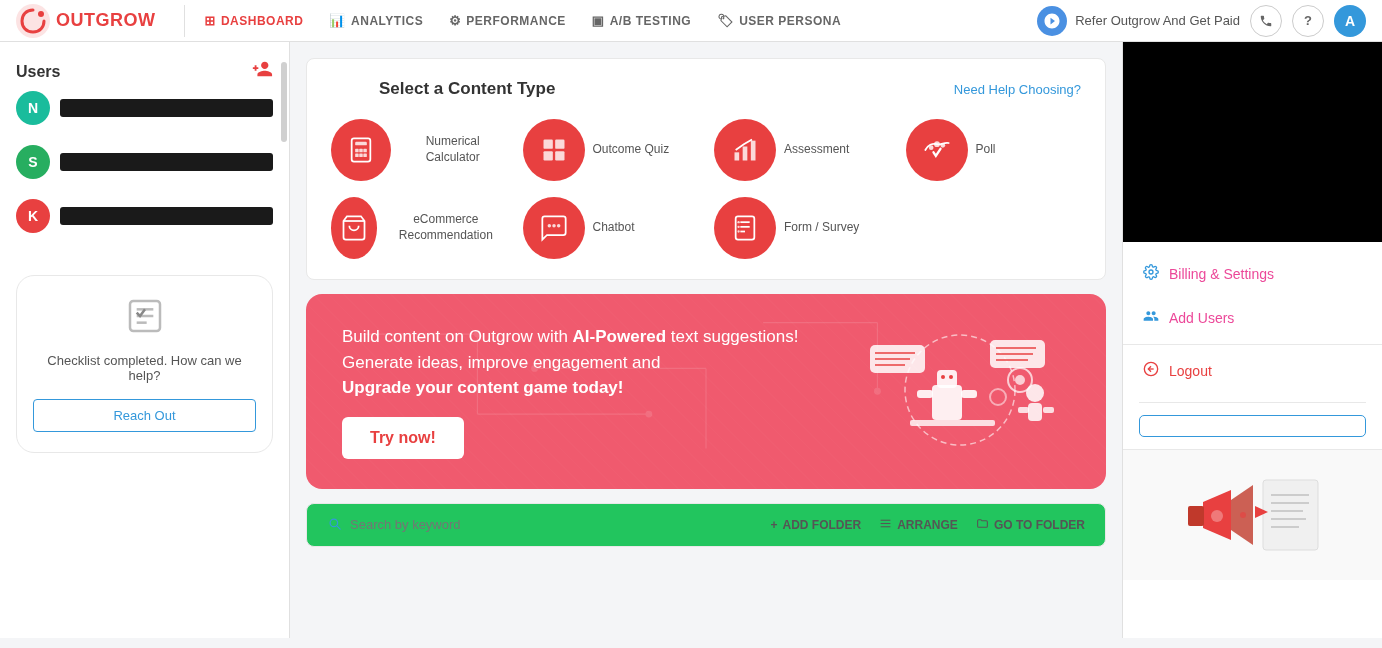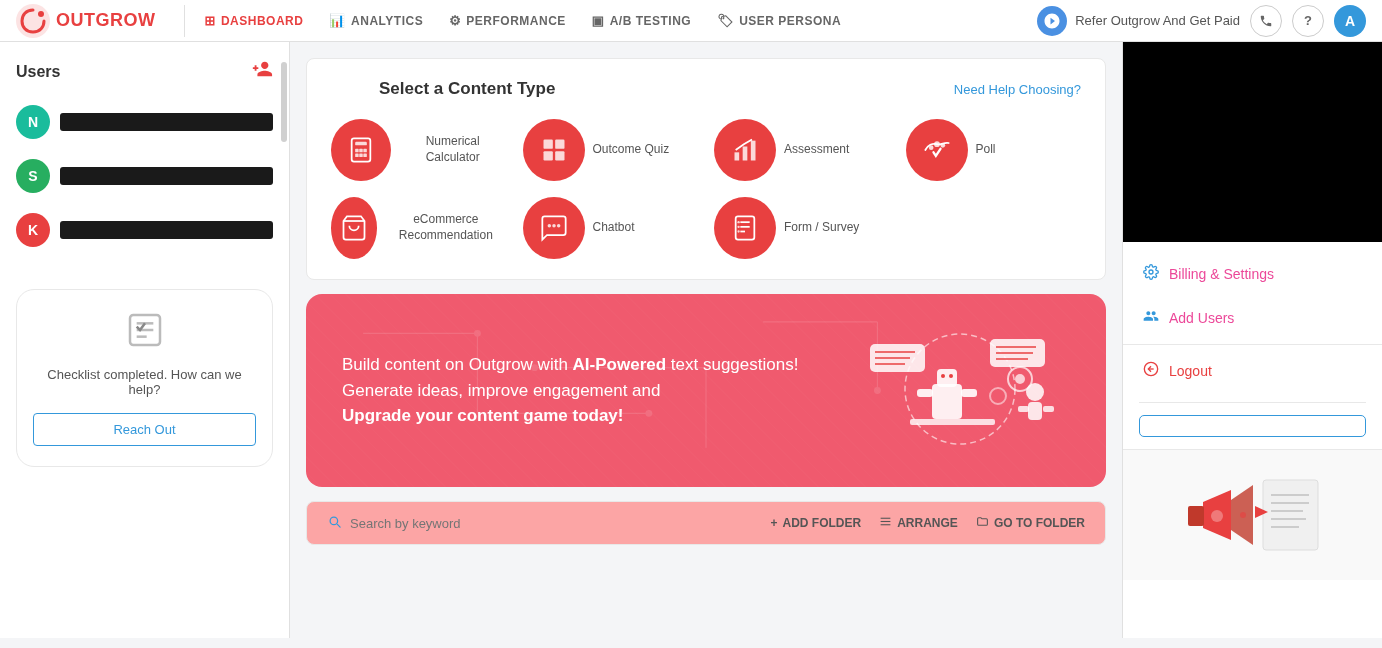--- a/index.html
+++ b/index.html
@@ -35,21 +35,21 @@
     }
 
     
     .main-layout { display: flex; height: calc(100vh - 52px); }
 
     
     .sidebar {
       width: 290px; min-width: 290px; background: #fff; border-right: 1px solid #e0e0e0;
       overflow-y: auto; padding: 16px;
     }
-    .sidebar-header { display: flex; align-items: center; justify-content: space-between; margin-bottom: 14px; }
+    .sidebar-header { display: flex; align-items: center; justify-content: space-between; margin-bottom: 0; }
     .sidebar-title { font-size: 16px; font-weight: 700; color: #333; }
     .sidebar-header-icon { font-size: 18px; color: #e84040; cursor: pointer; }
     .user-list { display: flex; flex-direction: column; gap: 8px; margin-bottom: 16px; }
     .user-item { display: flex; align-items: center; gap: 10px; padding: 6px 0; }
     .user-avatar {
       width: 34px; height: 34px; border-radius: 50%; display: flex; align-items: center;
       justify-content: center; color: white; font-weight: 700; font-size: 14px; flex-shrink: 0;
     }
     .user-name-bar { height: 18px; background: #1a1a1a; border-radius: 3px; flex: 1; }
 
@@ -100,21 +100,21 @@
     .ai-banner-text strong { font-weight: 800; color: white; }
     .try-now-btn {
       background: white; color: #e84040; border: none; padding: 12px 28px;
       border-radius: 6px; font-size: 16px; font-weight: 700; cursor: pointer; margin-top: 16px;
       display: inline-block;
     }
     .ai-banner-image { position: relative; z-index: 1; flex-shrink: 0; }
 
     
     .search-bar {
-      background: #fca5a5; border: 1px solid #e8e8e8; border-radius: 8px;
+      background: #22c55e; border: 1px solid #e8e8e8; border-radius: 8px;
       padding: 12px 20px; display: flex; align-items: center; gap: 16px;
     }
     .search-input-wrap { display: flex; align-items: center; gap: 8px; flex: 1; }
     .search-bar-icon { color: #3498db; font-size: 15px; }
     .search-input { border: none; outline: none; font-size: 13px; color: #333; flex: 1; background: transparent; }
     .search-actions { display: flex; align-items: center; gap: 18px; }
     .search-action-btn { display: flex; align-items: center; gap: 5px; font-size: 12px; font-weight: 600; color: #555; cursor: pointer; }
 
     
     .right-panel {
@@ -363,20 +363,21 @@
         <line x1="400" y1="40" x2="500" y2="40" stroke="white" stroke-width="1"></line>
         <line x1="500" y1="40" x2="500" y2="100" stroke="white" stroke-width="1"></line>
         <circle cx="500" cy="100" r="3" fill="white"></circle>
       </svg>
       <div class="ai-banner-text">
         <p>
           Build content on Outgrow with <strong>AI-Powered</strong> text
           suggestions! Generate ideas, improve engagement and<br>
           <strong>Upgrade your content game today!</strong>
         </p>
+        <button class="try-now-btn">Try now!</button>
       </div>
       <div class="ai-banner-image">
         
         <svg width="220" height="130" viewBox="0 0 220 130">
 
           <circle cx="110" cy="65" r="55" fill="none" stroke="white" stroke-width="1.5" stroke-dasharray="6,4" opacity="0.6"></circle>
 
           <rect x="20" y="20" width="55" height="28" rx="5" fill="white" opacity="0.85"></rect>
           <line x1="25" y1="28" x2="65" y2="28" stroke="#e84040" stroke-width="1.5"></line>
           <line x1="25" y1="34" x2="60" y2="34" stroke="#e84040" stroke-width="1.5"></line>

